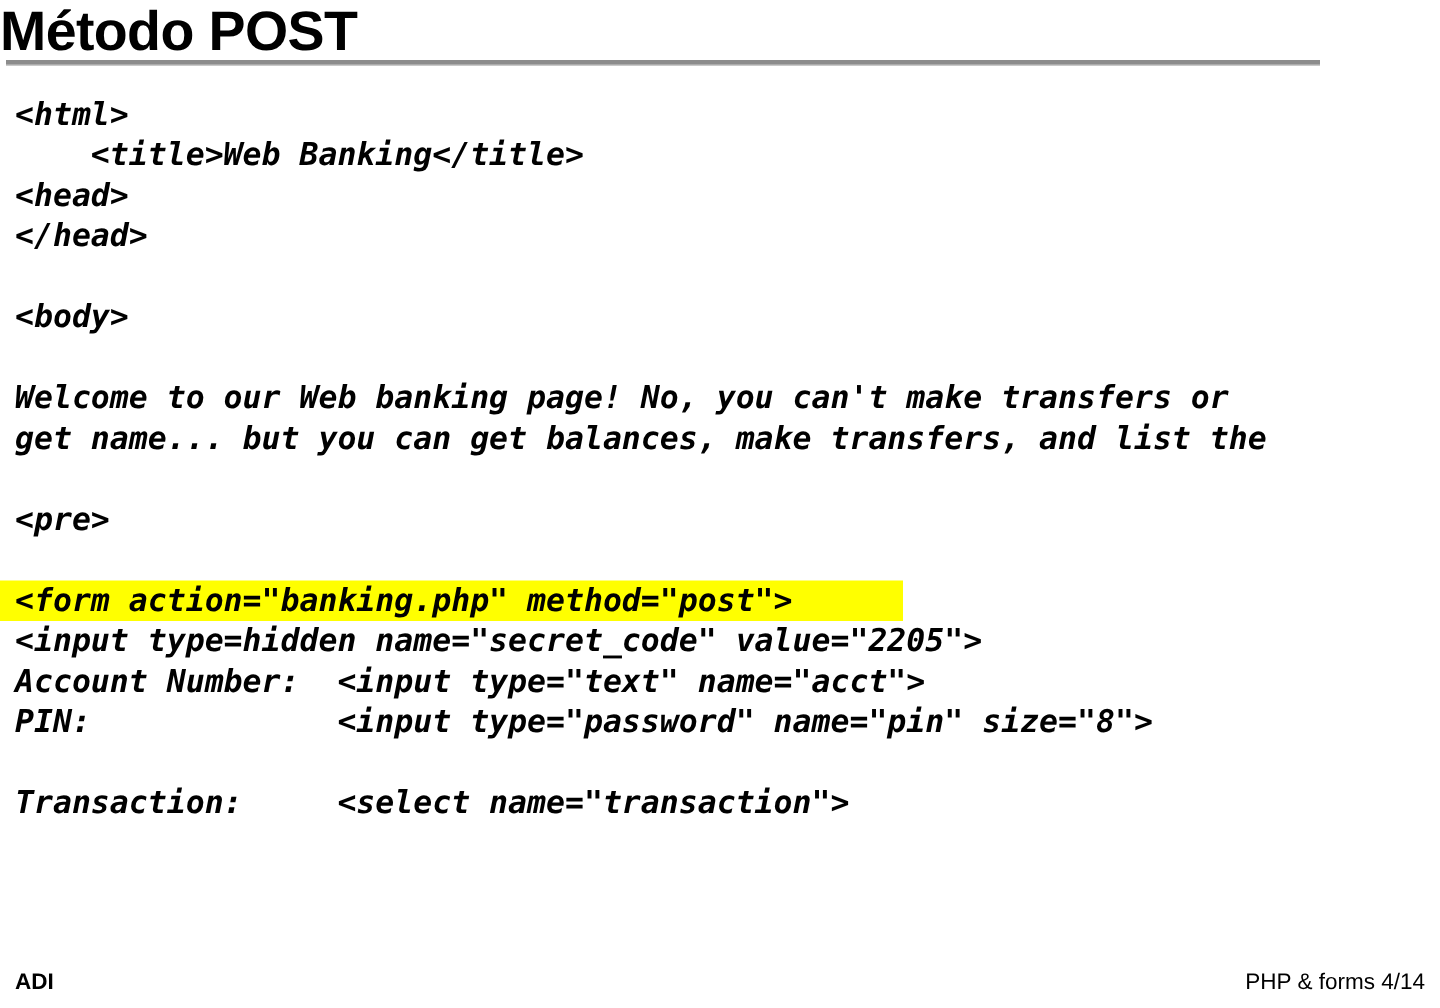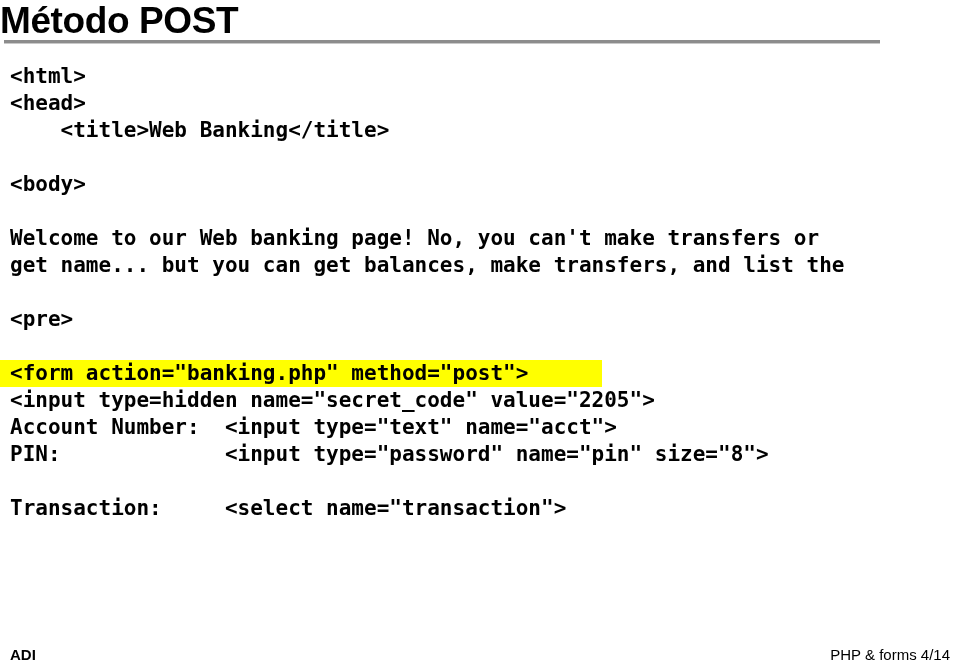--- a/index.html
+++ b/index.html
@@ -39,20 +39,21 @@
     background: #8c8c8c;
     border-bottom: 1px solid #c9c9c9;
   }
 
   
   #code-block {
     position: absolute;
     left: 0px;
     top: 63px;
     width: 812px;
+    font-style: italic;
   }
   .code-line {
     font-family: "DejaVu Sans Mono", "Liberation Mono", monospace;
     font-weight: bold;
     font-size: 21px;
     line-height: 27px;
     height: 27px;
     white-space: pre;
     color: #000000;
     padding-left: 10px;
@@ -101,22 +102,23 @@
 </style>
 </head>
 <body style="background: rgb(255, 255, 255); color: rgb(0, 0, 0);">
 
 <div id="slide-title">Método POST</div>
 
 <div id="title-rule" style="background: rgb(140, 140, 140);"></div>
 
 <div id="code-block">
     <div class="code-line">&lt;html&gt;</div>
+    <div class="code-line">    &lt;title&gt;Web Banking&lt;/title&gt;</div>
     <div class="code-line">&lt;head&gt;</div>
-    <div class="code-line">    &lt;title&gt;Web Banking&lt;/title&gt;</div>
+    <div class="code-line">&lt;/head&gt;</div>
     <div class="code-line blank"></div>
     <div class="code-line">&lt;body&gt;</div>
     <div class="code-line blank"></div>
     <div class="code-line">Welcome to our Web banking page! No, you can't make transfers or</div>
     <div class="code-line">get name... but you can get balances, make transfers, and list the</div>
     <div class="code-line blank"></div>
     <div class="code-line">&lt;pre&gt;</div>
     <div class="code-line blank"></div>
     <div class="code-line" style="padding: 0px;"><span class="code-line highlight" style="background: rgb(255, 255, 0);">&lt;form action="banking.php" method="post"&gt;</span></div>
     <div class="code-line">&lt;input type=hidden name="secret_code" value="2205"&gt;</div>

